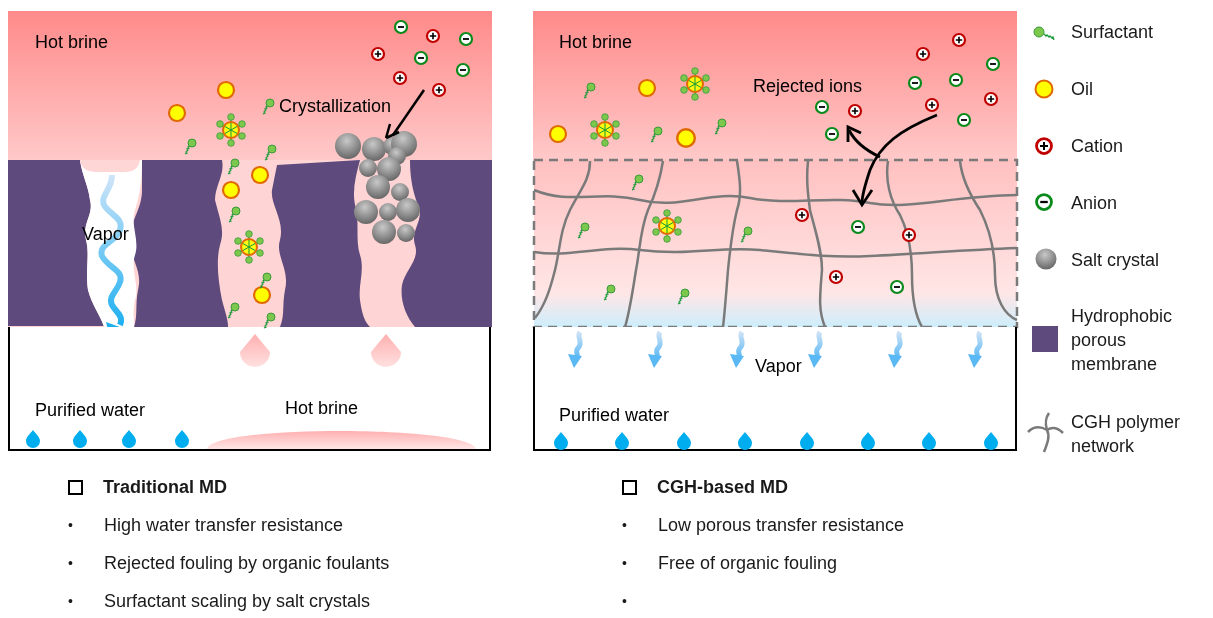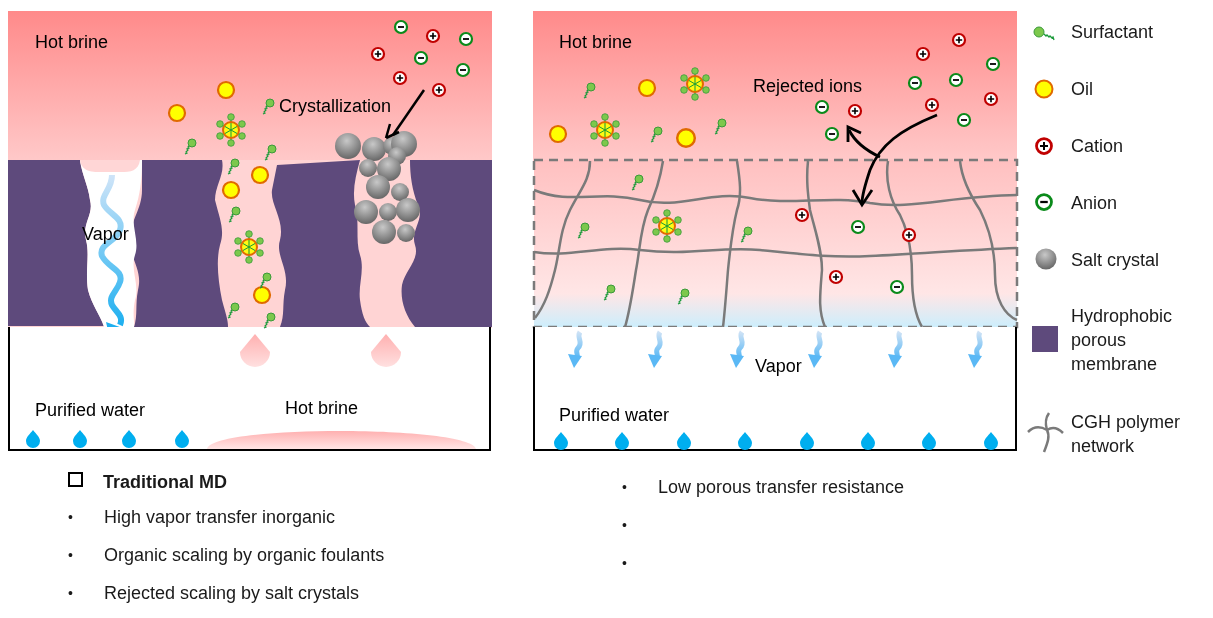--- a/index.html
+++ b/index.html
@@ -2,21 +2,21 @@
 <html><head>
 <meta charset="utf-8">
 <style>
   html, body { margin: 0; padding: 0; background: #ffffff; }
   body { width: 1213px; height: 618px; position: relative; overflow: hidden;
          font-family: "Liberation Sans", sans-serif; color: #000; }
   #diagram { position: absolute; left: 0; top: 0; }
   .lbl { font-family: "Liberation Sans", sans-serif; font-size: 18px; fill: #000; }
   .legend-text { font-family: "Liberation Sans", sans-serif; font-size: 18px; fill: #1a1a1a; }
   .summary { position: absolute; top: 472px; font-size: 18px; color: #1a1a1a; }
-  .summary .head { display: flex; font-weight: bold; height: 30px; }
+  .summary .head { display: flex; align-items: center; font-weight: bold; height: 30px; margin-bottom: 8px; }
   .summary .box { width: 11px; height: 11px; border: 2.5px solid #000; margin-right: 20px; }
   .summary .item { display: flex; align-items: center; height: 30px; margin-bottom: 8px; }
   .summary .bullet { width: 36px; font-size: 14px; }
   #sum-left { left: 68px; }
   #sum-right { left: 622px; }
 </style>
 </head>
 <body>
 
 <svg id="diagram" width="1213" height="618" viewBox="0 0 1213 618" xmlns="http://www.w3.org/2000/svg">
@@ -315,36 +315,41 @@
   </g>
 </svg>
 
 <div class="summary" id="sum-left">
   <div class="head">
     <span class="box"></span>
     <span>Traditional MD</span>
   </div>
   <div class="item">
       <span class="bullet">•</span>
-      <span>High vapor transfer inorganic</span>
-    </div>
-  <div class="item">
-      <span class="bullet">•</span>
-      <span>Organic scaling by organic foulants</span>
-    </div>
-  <div class="item">
-      <span class="bullet">•</span>
-      <span>Rejected scaling by salt crystals</span>
+      <span>High water transfer resistance</span>
+    </div>
+  <div class="item">
+      <span class="bullet">•</span>
+      <span>Rejected fouling by organic foulants</span>
+    </div>
+  <div class="item">
+      <span class="bullet">•</span>
+      <span>Surfactant scaling by salt crystals</span>
     </div>
 </div>
 
 <div class="summary" id="sum-right">
+  <div class="head">
+    <span class="box"></span>
+    <span>CGH-based MD</span>
+  </div>
   <div class="item">
       <span class="bullet">•</span>
       <span>Low porous transfer resistance</span>
     </div>
   <div class="item">
       <span class="bullet">•</span>
+      <span>Free of organic fouling</span>
     </div>
   <div class="item">
       <span class="bullet">•</span>
     </div>
 </div>
 
 </body></html>

